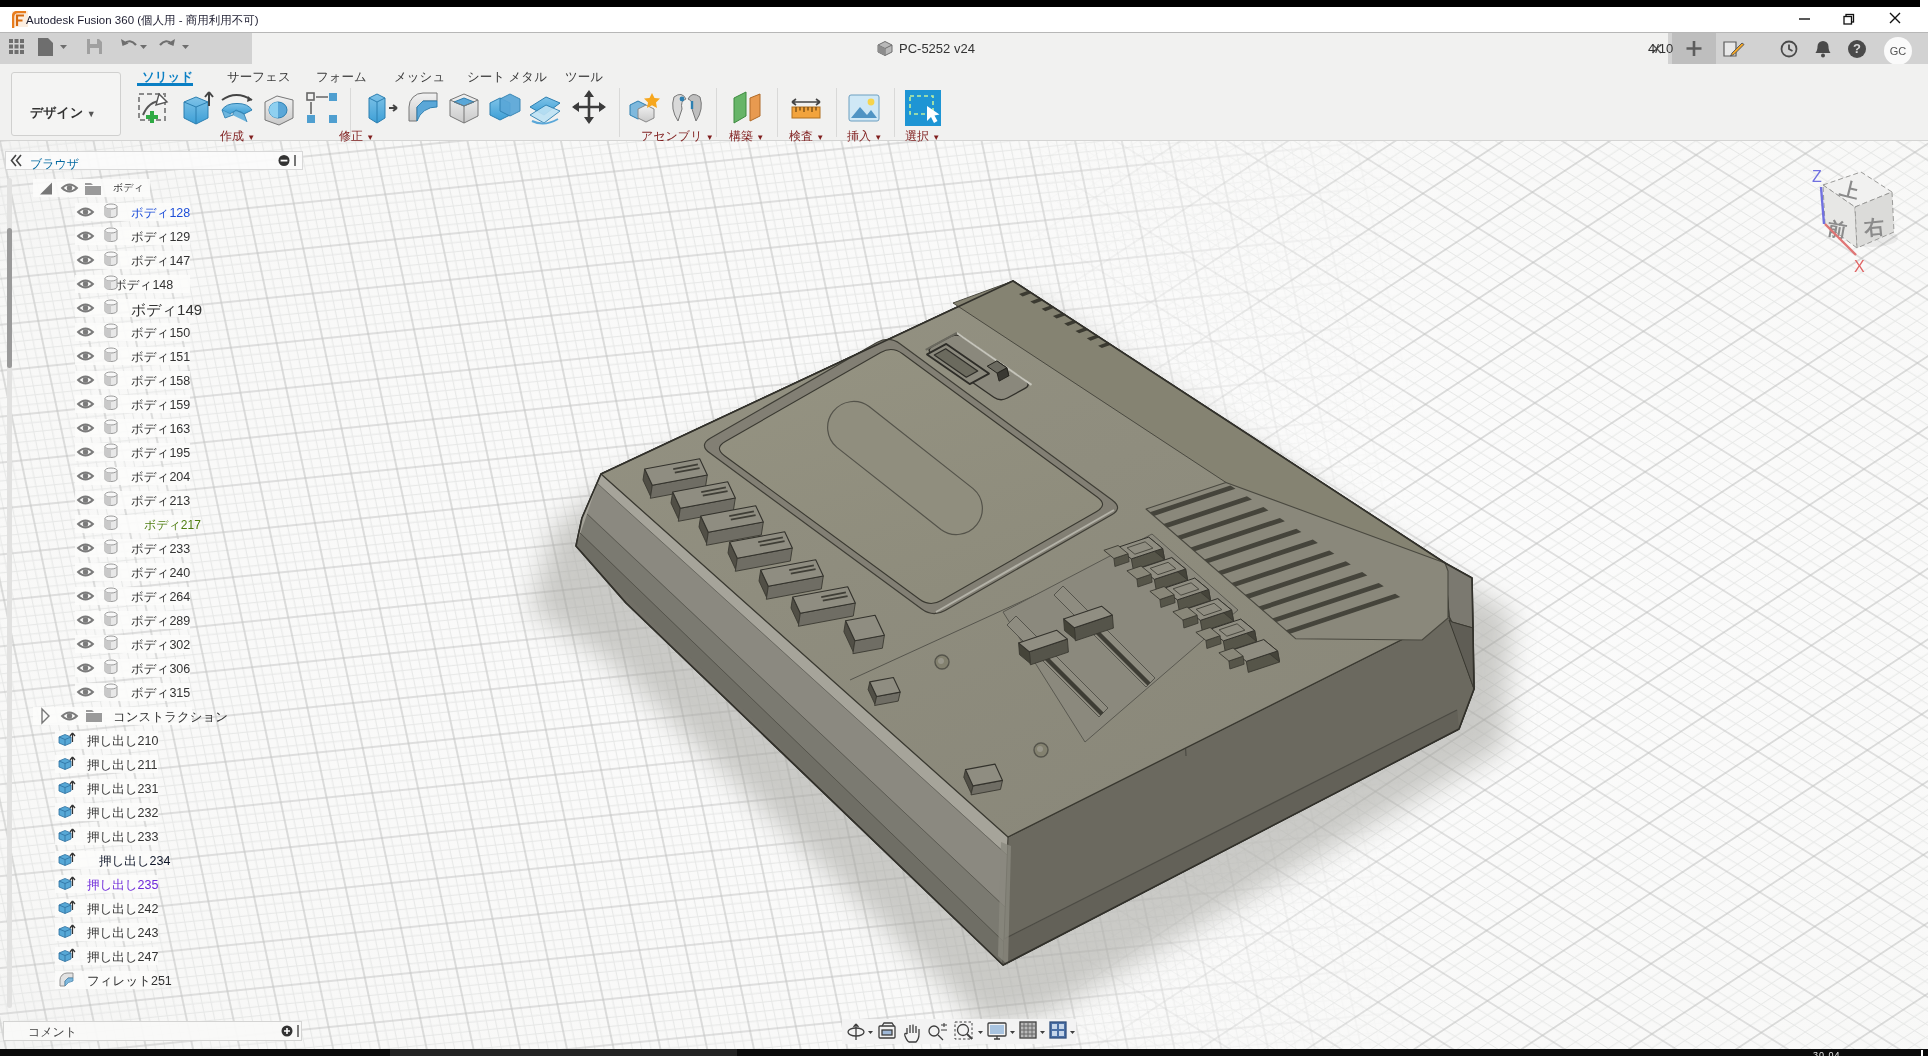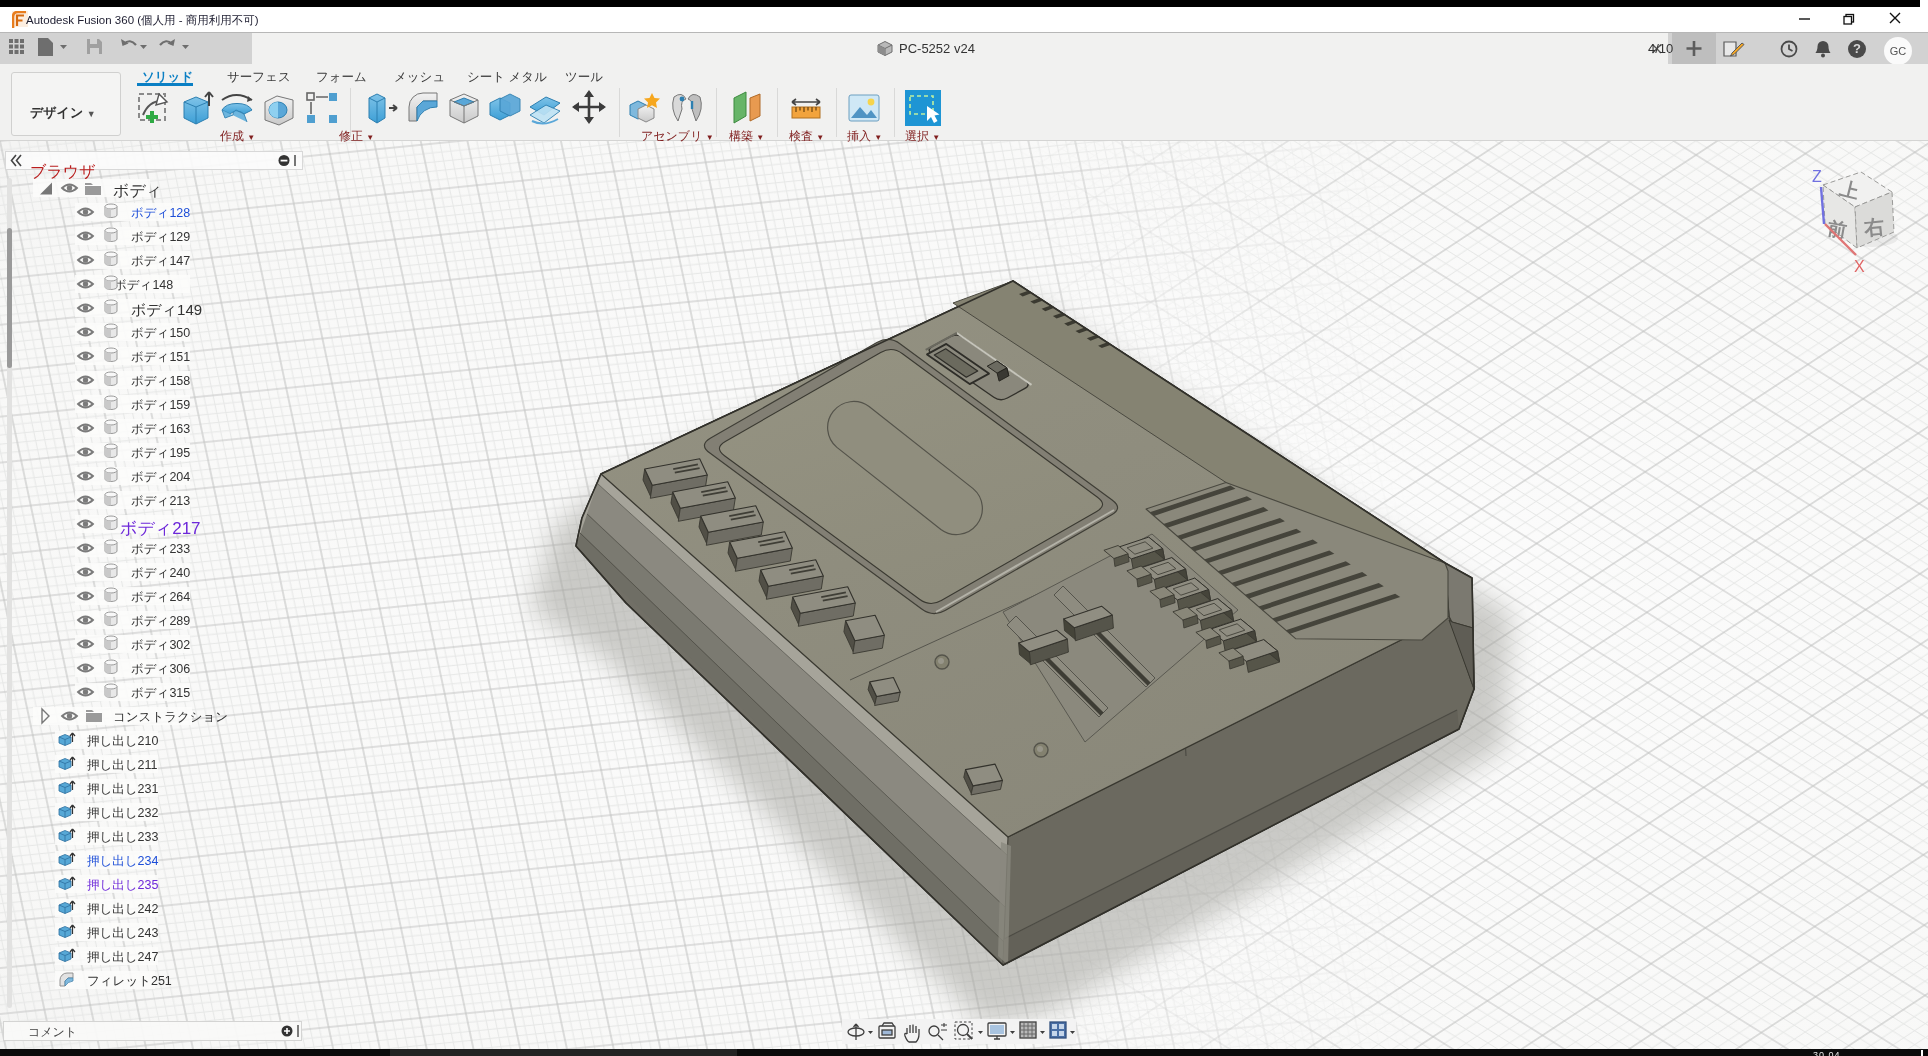--- a/index.html
+++ b/index.html
@@ -212,23 +212,23 @@
 
 <div class="abs" style="left:7px;top:178px;width:5px;height:830px;background:#e2e2e1;border-radius:3px"></div>
 <div class="abs" style="left:7px;top:228px;width:5px;height:140px;background:#9a9a9a;border-radius:3px"></div>
 <div class="abs" style="left:5px;top:151px;width:298px;height:19px;background:rgba(251,251,251,0.92);border:1px solid #d8d8d8;box-sizing:border-box"></div>
 <svg class="abs" style="left:8px;top:153px" width="290" height="15" viewBox="0 0 290 15">
 <path d="M8 2 L3.5 7.5 L8 13 M13 2 L8.5 7.5 L13 13" fill="none" stroke="#444" stroke-width="1.6"></path>
 <circle cx="276" cy="7.5" r="5.5" fill="#333"></circle>
     <rect x="272.6" y="6.7" width="6.8" height="1.8" fill="#fff"></rect>
 <path d="M287 2 v11" stroke="#555" stroke-width="1.6"></path>
 </svg>
-<div class="abs" style="left:30px;top:162px;font-size:16px;color:#b91c1c">ブラウザ</div>
+<div class="abs" style="left:30px;top:156px;font-size:12px;color:#0369a1">ブラウザ</div>
 <div class="abs" style="left:33px;top:179px;width:117px;height:18px;background:rgba(252,252,251,0.88)"></div>
-<div class="abs" style="left:113px;top:181px;font-size:16px;color:#333">ボディ</div>
+<div class="abs" style="left:113px;top:181px;font-size:10px;color:#333">ボディ</div>
 <div class="abs" style="left:75px;top:203px;width:115px;height:18px;background:rgba(252,252,251,0.88)"></div>
 <div class="abs" style="left:131px;top:205px;font-size:12.5px;color:#1d4ed8">ボディ128</div>
 <div class="abs" style="left:75px;top:227px;width:115px;height:18px;background:rgba(252,252,251,0.88)"></div>
 <div class="abs" style="left:131px;top:229px;font-size:12.5px;color:#333">ボディ129</div>
 <div class="abs" style="left:75px;top:251px;width:115px;height:18px;background:rgba(252,252,251,0.88)"></div>
 <div class="abs" style="left:131px;top:253px;font-size:12.5px;color:#333">ボディ147</div>
 <div class="abs" style="left:75px;top:275px;width:115px;height:18px;background:rgba(252,252,251,0.88)"></div>
 <div class="abs" style="left:114px;top:277px;font-size:12.5px;color:#333">ボディ148</div>
 <div class="abs" style="left:75px;top:299px;width:115px;height:18px;background:rgba(252,252,251,0.88)"></div>
 <div class="abs" style="left:131px;top:301px;font-size:15px;color:#333">ボディ149</div>
@@ -242,21 +242,21 @@
 <div class="abs" style="left:131px;top:397px;font-size:12.5px;color:#333">ボディ159</div>
 <div class="abs" style="left:75px;top:419px;width:115px;height:18px;background:rgba(252,252,251,0.88)"></div>
 <div class="abs" style="left:131px;top:421px;font-size:12.5px;color:#333">ボディ163</div>
 <div class="abs" style="left:75px;top:443px;width:115px;height:18px;background:rgba(252,252,251,0.88)"></div>
 <div class="abs" style="left:131px;top:445px;font-size:12.5px;color:#333">ボディ195</div>
 <div class="abs" style="left:75px;top:467px;width:115px;height:18px;background:rgba(252,252,251,0.88)"></div>
 <div class="abs" style="left:131px;top:469px;font-size:12.5px;color:#333">ボディ204</div>
 <div class="abs" style="left:75px;top:491px;width:115px;height:18px;background:rgba(252,252,251,0.88)"></div>
 <div class="abs" style="left:131px;top:493px;font-size:12.5px;color:#333">ボディ213</div>
 <div class="abs" style="left:75px;top:515px;width:115px;height:18px;background:rgba(252,252,251,0.88)"></div>
-<div class="abs" style="left:120px;top:517px;font-size:17px;color:#6d28d9">ボディ217</div>
+<div class="abs" style="left:144px;top:517px;font-size:12px;color:#4d7c0f">ボディ217</div>
 <div class="abs" style="left:75px;top:539px;width:115px;height:18px;background:rgba(252,252,251,0.88)"></div>
 <div class="abs" style="left:131px;top:541px;font-size:12.5px;color:#333">ボディ233</div>
 <div class="abs" style="left:75px;top:563px;width:115px;height:18px;background:rgba(252,252,251,0.88)"></div>
 <div class="abs" style="left:131px;top:565px;font-size:12.5px;color:#333">ボディ240</div>
 <div class="abs" style="left:75px;top:587px;width:115px;height:18px;background:rgba(252,252,251,0.88)"></div>
 <div class="abs" style="left:131px;top:589px;font-size:12.5px;color:#333">ボディ264</div>
 <div class="abs" style="left:75px;top:611px;width:115px;height:18px;background:rgba(252,252,251,0.88)"></div>
 <div class="abs" style="left:131px;top:613px;font-size:12.5px;color:#333">ボディ289</div>
 <div class="abs" style="left:75px;top:635px;width:115px;height:18px;background:rgba(252,252,251,0.88)"></div>
 <div class="abs" style="left:131px;top:637px;font-size:12.5px;color:#333">ボディ302</div>
@@ -270,21 +270,21 @@
 <div class="abs" style="left:87px;top:733px;font-size:12.5px;color:#333">押し出し210</div>
 <div class="abs" style="left:55px;top:755px;width:103px;height:18px;background:rgba(252,252,251,0.88)"></div>
 <div class="abs" style="left:87px;top:757px;font-size:12.5px;color:#333">押し出し211</div>
 <div class="abs" style="left:55px;top:779px;width:103px;height:18px;background:rgba(252,252,251,0.88)"></div>
 <div class="abs" style="left:87px;top:781px;font-size:12.5px;color:#333">押し出し231</div>
 <div class="abs" style="left:55px;top:803px;width:103px;height:18px;background:rgba(252,252,251,0.88)"></div>
 <div class="abs" style="left:87px;top:805px;font-size:12.5px;color:#333">押し出し232</div>
 <div class="abs" style="left:55px;top:827px;width:103px;height:18px;background:rgba(252,252,251,0.88)"></div>
 <div class="abs" style="left:87px;top:829px;font-size:12.5px;color:#333">押し出し233</div>
 <div class="abs" style="left:55px;top:851px;width:103px;height:18px;background:rgba(252,252,251,0.88)"></div>
-<div class="abs" style="left:87px;top:853px;font-size:12.5px;color:#1d4ed8">押し出し234</div>
+<div class="abs" style="left:99px;top:853px;font-size:12.5px;color:#0f172a">押し出し234</div>
 <div class="abs" style="left:55px;top:875px;width:103px;height:18px;background:rgba(252,252,251,0.88)"></div>
 <div class="abs" style="left:87px;top:877px;font-size:12.5px;color:#6d28d9">押し出し235</div>
 <div class="abs" style="left:55px;top:899px;width:103px;height:18px;background:rgba(252,252,251,0.88)"></div>
 <div class="abs" style="left:87px;top:901px;font-size:12.5px;color:#333">押し出し242</div>
 <div class="abs" style="left:55px;top:923px;width:103px;height:18px;background:rgba(252,252,251,0.88)"></div>
 <div class="abs" style="left:87px;top:925px;font-size:12.5px;color:#333">押し出し243</div>
 <div class="abs" style="left:55px;top:947px;width:103px;height:18px;background:rgba(252,252,251,0.88)"></div>
 <div class="abs" style="left:87px;top:949px;font-size:12.5px;color:#333">押し出し247</div>
 <div class="abs" style="left:55px;top:971px;width:100px;height:18px;background:rgba(252,252,251,0.88)"></div>
 <div class="abs" style="left:87px;top:973px;font-size:12.5px;color:#333">フィレット251</div>

